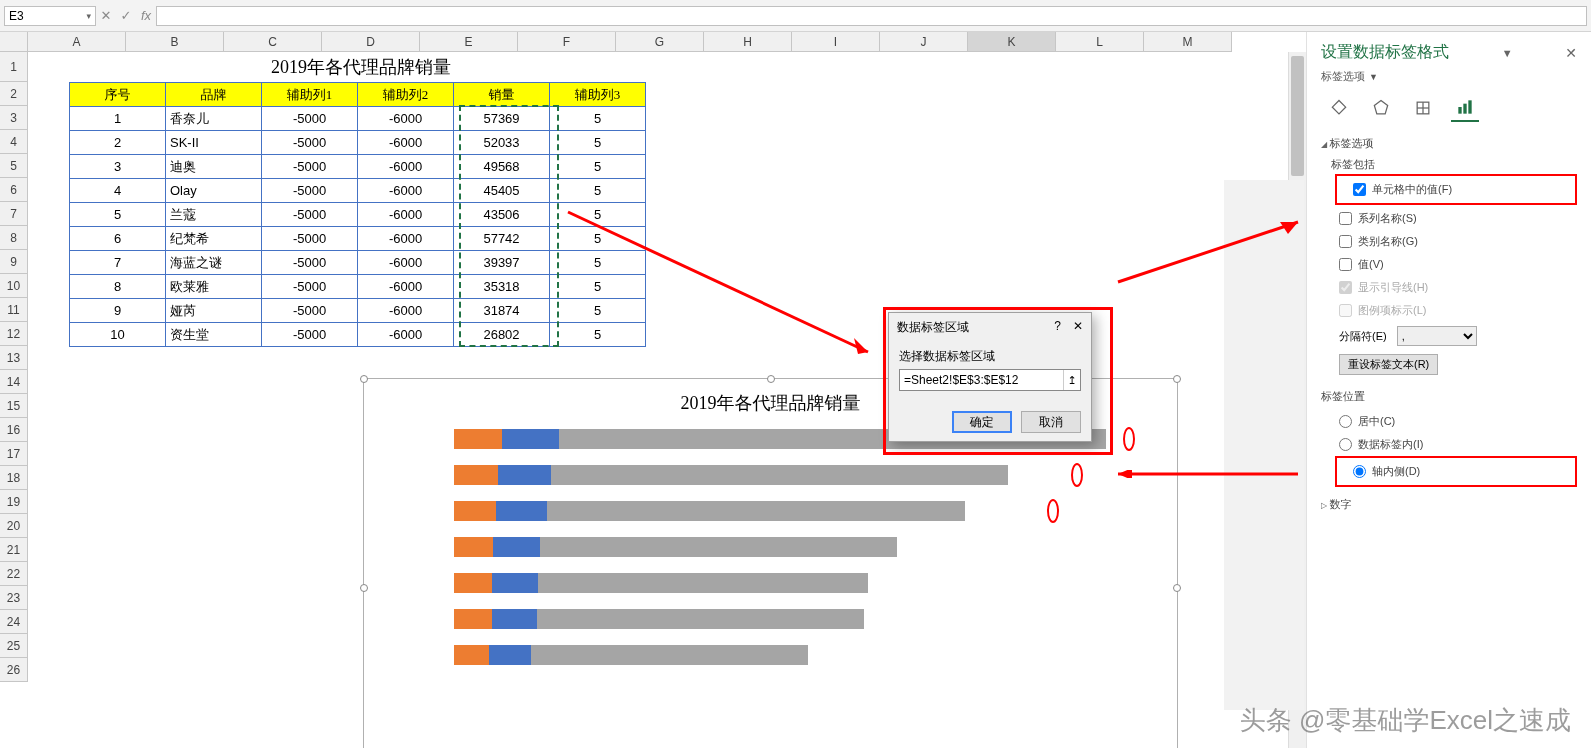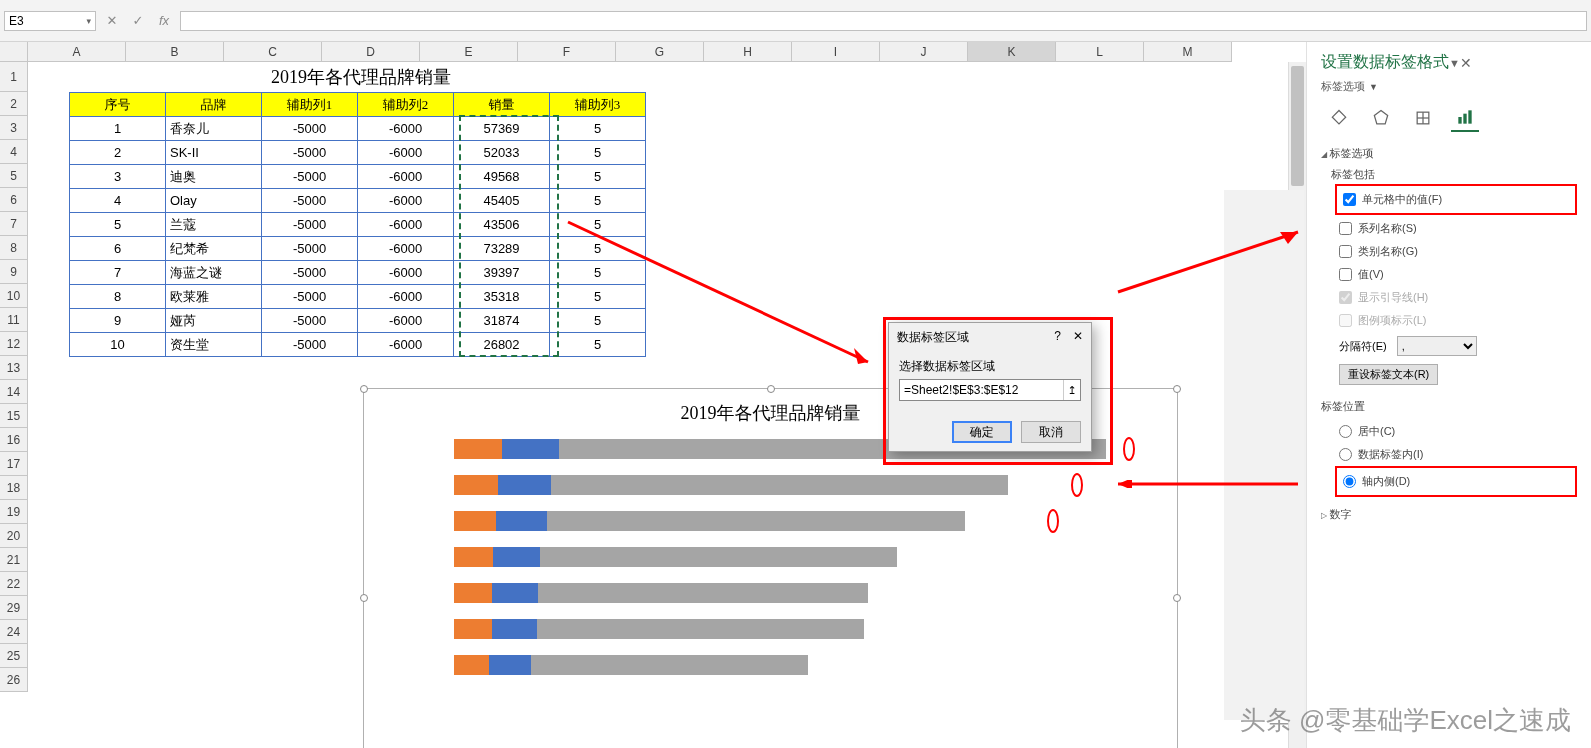--- a/index.html
+++ b/index.html
@@ -1,18 +1,18 @@
 <!DOCTYPE html>
 <html><head>
 <meta charset="utf-8">
 <style>
   * { box-sizing: border-box; margin: 0; padding: 0; }
   body { font-family: "Microsoft YaHei", Arial, sans-serif; font-size: 12px; background: #fff; overflow: hidden; width: 1591px; height: 748px; position: relative; }
   
-  .formula-bar { height: 42px; background: #f3f3f3; border-bottom: 1px solid #d4d4d4; display: flex; align-items: center; padding: 2px 4px; gap: 6px; }
+  .formula-bar { height: 32px; background: #f3f3f3; border-bottom: 1px solid #d4d4d4; display: flex; align-items: center; padding: 2px 4px; }
   .name-box { width: 92px; height: 20px; background: #fff; border: 1px solid #c0c0c0; padding: 0 4px; font-size: 12px; display: flex; align-items: center; position: relative; }
   .name-box::after { content: "▾"; position: absolute; right: 4px; font-size: 9px; color: #666; }
   .fb-btn { width: 20px; height: 20px; display: flex; align-items: center; justify-content: center; color: #8a8a8a; font-size: 13px; }
   .fb-input { flex: 1; height: 20px; background: #fff; border: 1px solid #c0c0c0; }
 
   .main { display: flex; height: calc(100% - 26px); }
   .sheet-area { flex: 1; position: relative; background: #fff; }
   .side-panel { width: 285px; border-left: 1px solid #e1e1e1; background: #fff; padding: 10px 14px; position: relative; }
 
   .corner { position: absolute; left: 0; top: 0; width: 28px; height: 20px; background: #f0f0f0; border-right: 1px solid #c6c6c6; border-bottom: 1px solid #c6c6c6; }
@@ -53,34 +53,34 @@
   .dlg-title .ctrls { display: flex; gap: 12px; }
   .dlg-body { padding: 6px 10px 10px; }
   .dlg-body label { display: block; margin-bottom: 4px; font-size: 12px; }
   .dlg-input-wrap { display: flex; border: 1px solid #888; background: #fff; }
   .dlg-input-wrap input { flex: 1; border: none; padding: 3px 4px; font-size: 12px; outline: none; }
   .dlg-input-wrap .picker { width: 20px; display: flex; align-items: center; justify-content: center; border-left: 1px solid #ccc; font-size: 11px; }
   .dlg-btns { text-align: right; padding: 10px 10px 8px 0; }
   .dlg-btns button { width: 60px; height: 22px; margin-left: 6px; background: #e1e1e1; border: 1px solid #adadad; font-size: 12px; }
   .dlg-btns button.primary { border: 2px solid #3b82f6; }
 
-  .panel-title { font-size: 16px; color: #217346; margin-bottom: 6px; display:flex; align-items:center;}
+  .panel-title { font-size: 16px; color: #217346; margin-bottom: 6px; display:flex; justify-content:space-between; align-items:center;}
   .panel-title .close { color:#666; font-size:14px; }
   .panel-sub { font-size: 11px; color: #555; margin-bottom: 10px; display:flex; align-items:center; gap:4px;}
   .panel-tabs { display: flex; gap: 14px; margin-bottom: 14px; padding-left:4px;}
   .panel-tab { width: 28px; height: 28px; display: flex; align-items: center; justify-content: center; color: #666; }
   .panel-tab.active { color: #217346; border-bottom: 2px solid #217346; }
   .panel-tab svg { width:20px; height:20px; }
   .section-head { font-size: 11px; color: #444; margin: 10px 0 6px; }
   .section-head.exp::before { content: "◢ "; font-size: 8px; color: #666; }
   .section-head.col::before { content: "▷ "; font-size: 8px; color: #666; }
   .opt { font-size: 11px; color: #444; padding: 4px 0 4px 18px; display: flex; align-items: center; gap: 6px; }
   .opt.disabled { color: #aaa; }
   .opt input { width: 13px; height: 13px; }
-  .redbox { border: 2px solid #ff0000; padding: 2px 2px; margin-left:14px; margin-bottom:2px; }
+  .redbox { border: 2px solid #ff0000; padding: 2px 12px; margin-left:14px; margin-bottom:2px; }
   .sep-row { display:flex; align-items:center; gap:10px; padding:4px 0 4px 18px; font-size:11px;}
   .sep-row select { width:80px; height:20px; font-size:11px; border:1px solid #adadad;}
   .reset-btn { margin-left:18px; padding:2px 8px; font-size:11px; border:1px solid #adadad; background:#e1e1e1; margin-top:4px;}
   
   .arrow { position: absolute; pointer-events: none; z-index: 40; }
   .arrow line { stroke: #ff0000; stroke-width: 3; }
   .arrow polygon { fill: #ff0000; }
   
   .rh-chart { position:absolute; left:1196px; top:128px; width:80px; height:530px; background:#f2f2f2; z-index:1;}
 
@@ -133,21 +133,21 @@
         <div class="row-h">13</div>
         <div class="row-h">14</div>
         <div class="row-h">15</div>
         <div class="row-h">16</div>
         <div class="row-h">17</div>
         <div class="row-h">18</div>
         <div class="row-h">19</div>
         <div class="row-h">20</div>
         <div class="row-h">21</div>
         <div class="row-h">22</div>
-        <div class="row-h">29</div>
+        <div class="row-h">23</div>
         <div class="row-h">24</div>
         <div class="row-h">25</div>
         <div class="row-h">26</div>
       </div>
     <div class="scrollbar-v">
         <div class="thumb"></div>
       </div>
 
     <div class="grid">
       <div class="title-cell">2019年各代理品牌销量</div>
@@ -199,21 +199,21 @@
     <td class="r">-5000</td>
               <td class="r">-6000</td>
     <td class="r">43506</td>
               <td class="r">5</td>
             </tr>
             <tr>
     <td class="c">6</td>
               <td class="l">纪梵希</td>
     <td class="r">-5000</td>
               <td class="r">-6000</td>
-    <td class="r">73289</td>
+    <td class="r">57742</td>
               <td class="r">5</td>
             </tr>
             <tr>
     <td class="c">7</td>
               <td class="l">海蓝之谜</td>
     <td class="r">-5000</td>
               <td class="r">-6000</td>
     <td class="r">39397</td>
               <td class="r">5</td>
             </tr>

